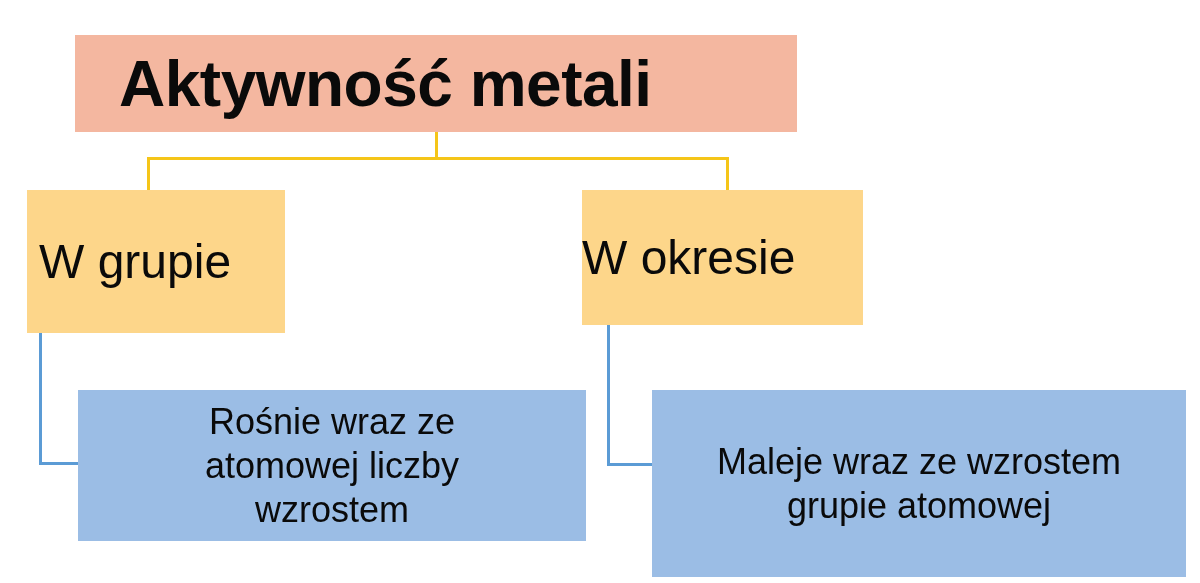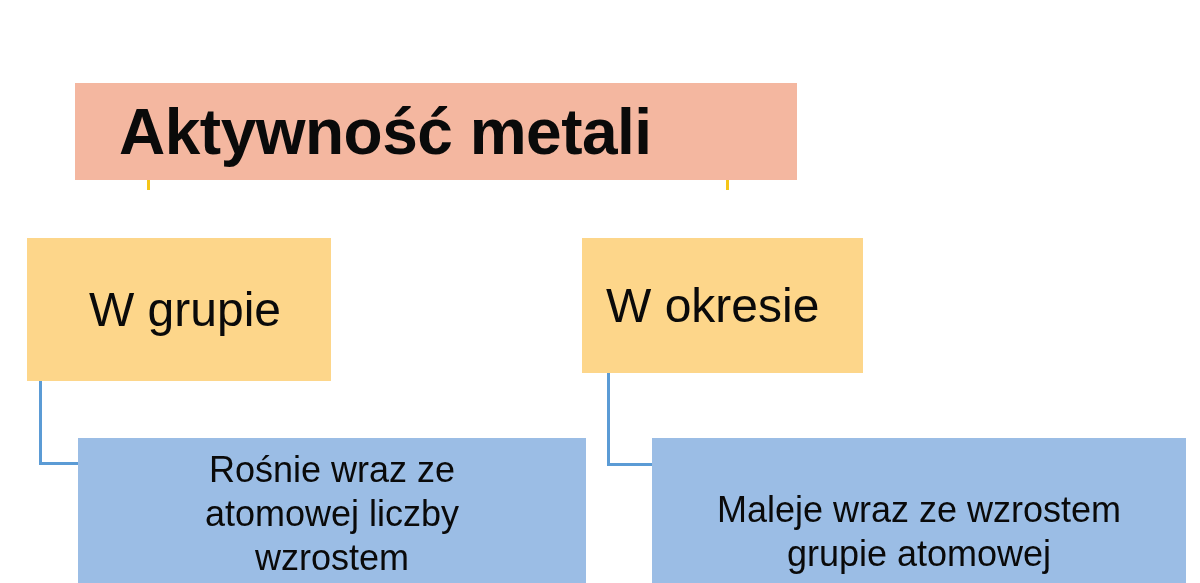--- a/index.html
+++ b/index.html
@@ -1,24 +1,24 @@
 <!DOCTYPE html>
 <html><head>
 <meta charset="utf-8">
 <style>
   html, body { margin:0; padding:0; }
   body { width:1200px; height:583px; background:#ffffff; position:relative; overflow:hidden;
          font-family:"Liberation Sans", "DejaVu Sans", sans-serif; }
   .box { position:absolute; display:flex; align-items:center; justify-content:center;
-         text-align:center; color:#0a0a0a; box-sizing:border-box;margin-top:48px; }
+         text-align:center; color:#0a0a0a; box-sizing:border-box; }
   .title { left:75px; top:35px; width:722px; height:97px; background:#F4B7A0;
            font-size:64px; font-weight:bold; justify-content:flex-start; padding-left:44px; letter-spacing:-0.5px; }
   .cat { background:#FDD68A; font-size:48px; justify-content:flex-start; }
-  .cat-left { left:27px; top:190px; width:304px; height:143px; padding-left:12px;justify-content:center; }
-  .cat-right { left:582px; top:190px; width:281px; height:135px; padding-left:24px; }
+  .cat-left { left:27px; top:190px; width:258px; height:143px; padding-left:12px; }
+  .cat-right { left:582px; top:190px; width:281px; height:135px; padding-left:0; }
   .desc { background:#9BBDE5; font-size:36px; line-height:44px; }
   .desc-left { left:78px; top:390px; width:508px; height:151px; }
   .desc-right { left:652px; top:390px; width:534px; height:187px; }
   .line { position:absolute; }
   .y { background:#F5C518; }
   .b { background:#5B9BD5; }
 </style>
 </head>
 <body>
 

